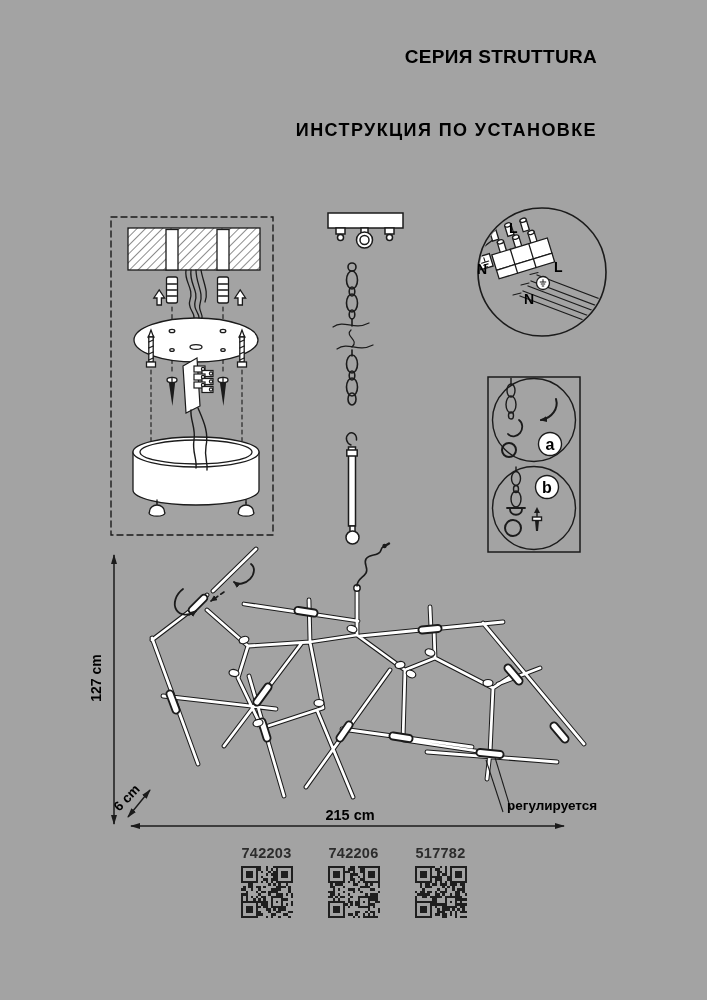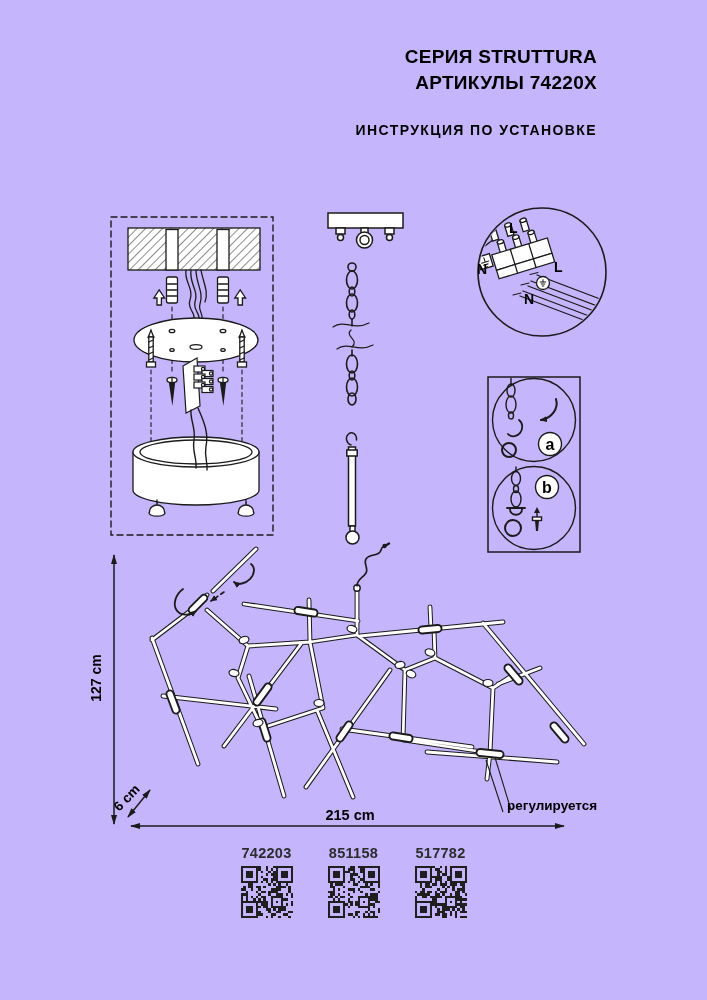--- a/index.html
+++ b/index.html
@@ -1,34 +1,33 @@
 <!DOCTYPE html>
 <html><head>
 <meta charset="utf-8">
 <style>
   html,body{margin:0;padding:0;background:#ffffff;}
   body{width:707px;height:1000px;position:relative;font-family:"Liberation Sans",sans-serif;color:#000;}
-  .sheet{position:absolute;inset:0;background:#c4b5fd;overflow:hidden;}
+  .sheet{position:absolute;inset:0;background:#a3a3a3;overflow:hidden;}
   .hdr-series{position:absolute;top:44px;right:110px;text-align:right;font-weight:bold;font-size:19px;line-height:26px;letter-spacing:.3px;}
-  .hdr-instr{position:absolute;top:117px;right:110px;text-align:center;font-weight:bold;font-size:14px;line-height:26px;letter-spacing:1.4px;margin-left:24px;}
+  .hdr-instr{position:absolute;top:117px;right:110px;text-align:center;font-weight:bold;font-size:18px;line-height:26px;letter-spacing:1.4px;margin-left:24px;}
   .diagram{position:absolute;top:0;left:0;}
   .articles{position:absolute;top:845px;left:0;width:707px;display:flex;justify-content:center;gap:33px;}
   .article{width:54px;text-align:center;}
   .article .num{font-size:14.5px;font-weight:bold;color:#2c2c2c;letter-spacing:.3px;display:block;margin-bottom:5px;}
   .qr{width:52px;height:52px;margin:0 auto;}
   svg text{font-family:"Liberation Sans",sans-serif;}
 </style>
 </head>
 <body>
 
 <div class="sheet">
 
   <div class="hdr-series">
     <div>СЕРИЯ STRUTTURA</div>
-    <div>АРТИКУЛЫ 74220X</div>
   </div>
   <div class="hdr-instr">
     <div>ИНСТРУКЦИЯ ПО УСТАНОВКЕ</div>
   </div>
 
   <svg class="diagram" width="707" height="1000" viewBox="0 0 707 1000">
     <defs>
       <pattern id="hatch" width="6" height="6" patternUnits="userSpaceOnUse" patternTransform="rotate(45)">
         <rect width="6" height="6" fill="#fff"></rect>
         <line x1="0" y1="0" x2="0" y2="6" stroke="#1b1b1b" stroke-width="1"></line>
@@ -622,21 +621,21 @@
             <rect x="4" y="20" width="1" height="1" fill="#1f1f1f"></rect>
             <rect x="5" y="20" width="1" height="1" fill="#1f1f1f"></rect>
             <rect x="6" y="20" width="1" height="1" fill="#1f1f1f"></rect>
             <rect x="10" y="20" width="1" height="1" fill="#1f1f1f"></rect>
             <rect x="12" y="20" width="1" height="1" fill="#1f1f1f"></rect>
             <rect x="15" y="20" width="1" height="1" fill="#1f1f1f"></rect>
             <rect x="19" y="20" width="1" height="1" fill="#1f1f1f"></rect>
           </svg></div>
     </div>
     <div class="article">
-      <span class="num">851158</span>
+      <span class="num">742206</span>
       <div class="qr"><svg xmlns="http://www.w3.org/2000/svg" viewBox="0 0 21 21" width="52" height="52" shape-rendering="crispEdges">
             <rect x="0" y="0" width="1" height="1" fill="#1f1f1f"></rect>
             <rect x="1" y="0" width="1" height="1" fill="#1f1f1f"></rect>
             <rect x="2" y="0" width="1" height="1" fill="#1f1f1f"></rect>
             <rect x="3" y="0" width="1" height="1" fill="#1f1f1f"></rect>
             <rect x="4" y="0" width="1" height="1" fill="#1f1f1f"></rect>
             <rect x="5" y="0" width="1" height="1" fill="#1f1f1f"></rect>
             <rect x="6" y="0" width="1" height="1" fill="#1f1f1f"></rect>
             <rect x="9" y="0" width="1" height="1" fill="#1f1f1f"></rect>
             <rect x="10" y="0" width="1" height="1" fill="#1f1f1f"></rect>

